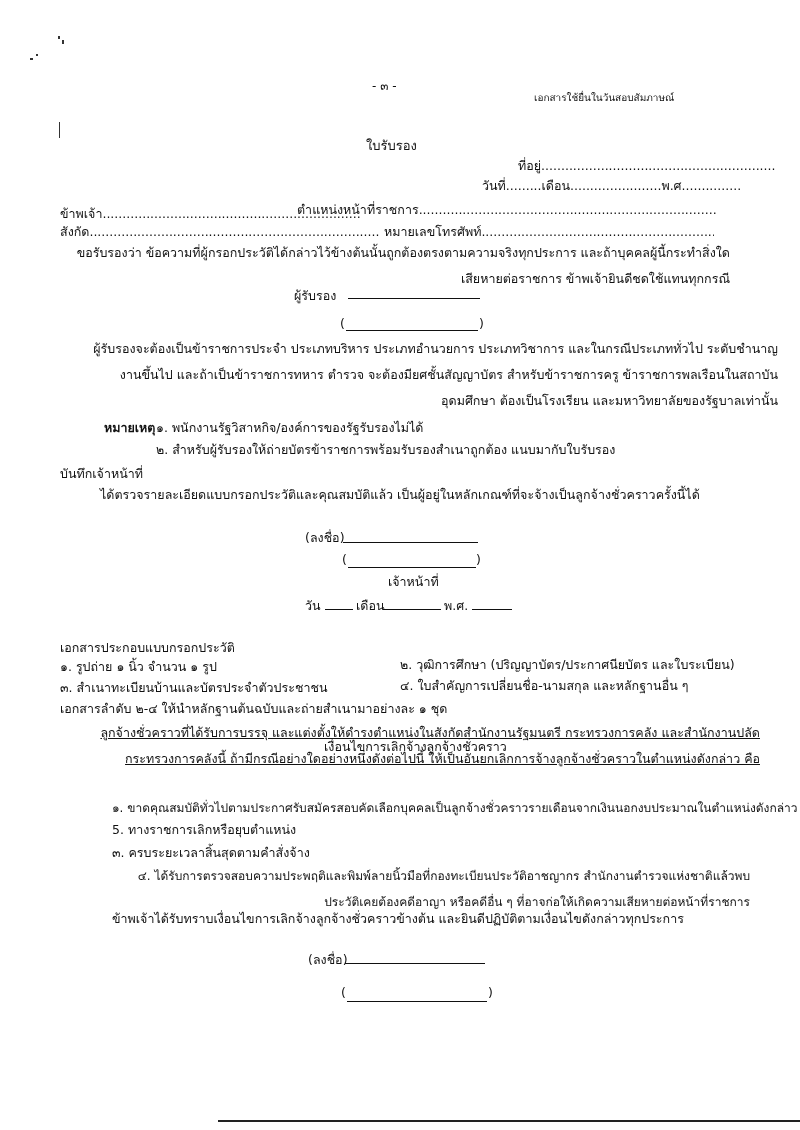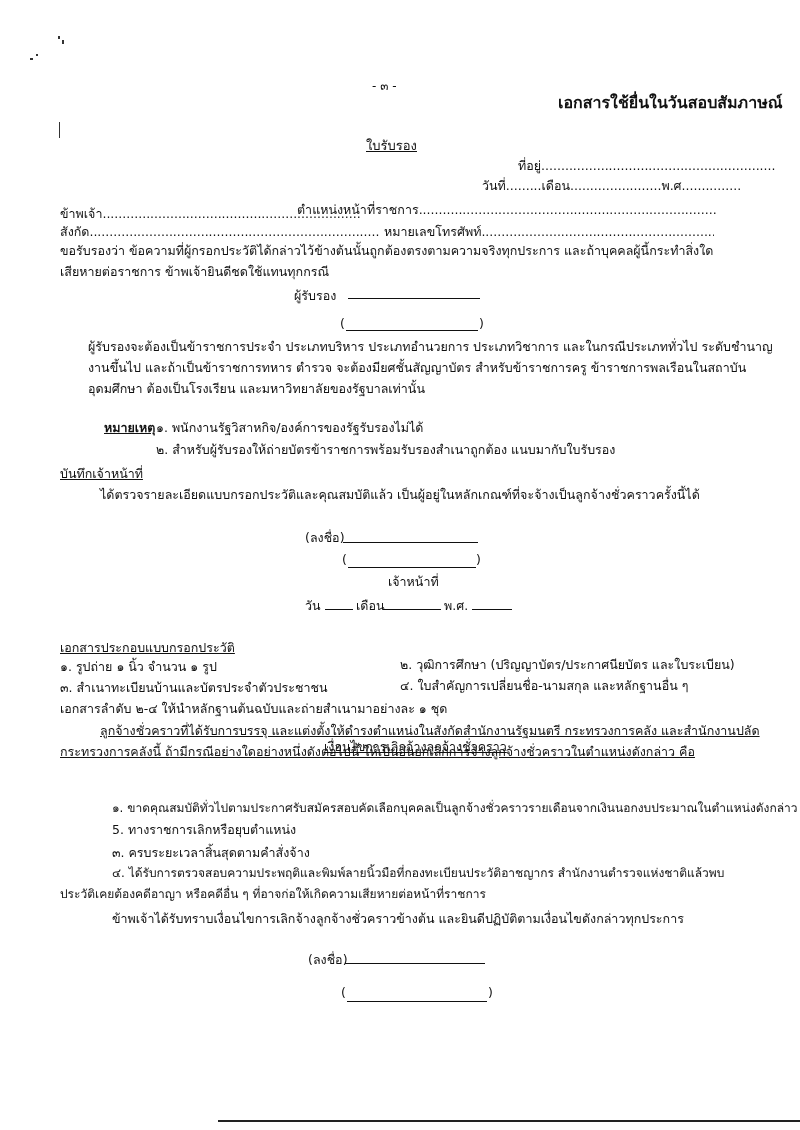--- a/index.html
+++ b/index.html
@@ -2,37 +2,37 @@
 <html><head>
   <meta charset="utf-8">
   <style>
     html, body { margin: 0; padding: 0; background: #ffffff; }
     body {
       width: 800px; height: 1130px; position: relative; overflow: hidden;
       font-family: "DejaVu Sans", sans-serif; color: #111;
       font-size: 12.5px;
     }
     .abs { position: absolute; white-space: nowrap; }
-    .u { text-decoration: underline; }
+    .u { }
     .b { font-weight: bold; }
     .line { position: absolute; border-bottom: 1px solid #111; height: 0; }
-    .para { position: absolute; left: 60px; width: 720px; line-height: 21px; white-space: normal; }
+    .para { position: absolute; left: 60px; width: 720px; line-height: 26px; white-space: normal; text-align: right; }
     .mark { position: absolute; background: #333; }
   </style>
 </head>
 <body>
 
 <div class="mark" style="left:58px;top:36px;width:2px;height:3px;"></div>
 <div class="mark" style="left:62px;top:40px;width:2px;height:4px;"></div>
 <div class="mark" style="left:30px;top:58px;width:3px;height:2px;"></div>
 <div class="mark" style="left:36px;top:54px;width:2px;height:2px;"></div>
 <div class="mark" style="left:59px;top:122px;width:1px;height:16px;"></div>
 
 <div class="abs" style="left:372px;top:76px;font-size:12px;">- ๓ -</div>
-<div class="abs" style="left:558px;top:90px;font-size:16px;font-weight:bold;">เอกสารใช้ยื่นในวันสอบสัมภาษณ์</div>
+<div class="abs" style="left:534px;top:90px;font-size:10px;">เอกสารใช้ยื่นในวันสอบสัมภาษณ์</div>
 <div class="abs u" style="left:366px;top:135px;font-size:13px;">ใบรับรอง</div>
 
 <div class="abs" style="left:518px;top:156px;">ที่อยู่...........................................................</div>
 <div class="abs" style="left:482px;top:176px;">วันที่.........เดือน.......................พ.ศ...............</div>
 
 <div class="abs" style="left:60px;top:204px;">ข้าพเจ้า.................................................................</div>
 <div class="abs" style="left:297px;top:200px;width:420px;overflow:hidden;">ตำแหน่งหน้าที่ราชการ.......................................................................................</div>
 <div class="abs" style="left:60px;top:222px;width:320px;overflow:hidden;">สังกัด.........................................................................................</div>
 <div class="abs" style="left:384px;top:222px;width:330px;overflow:hidden;">หมายเลขโทรศัพท์...................................................................................</div>
 

